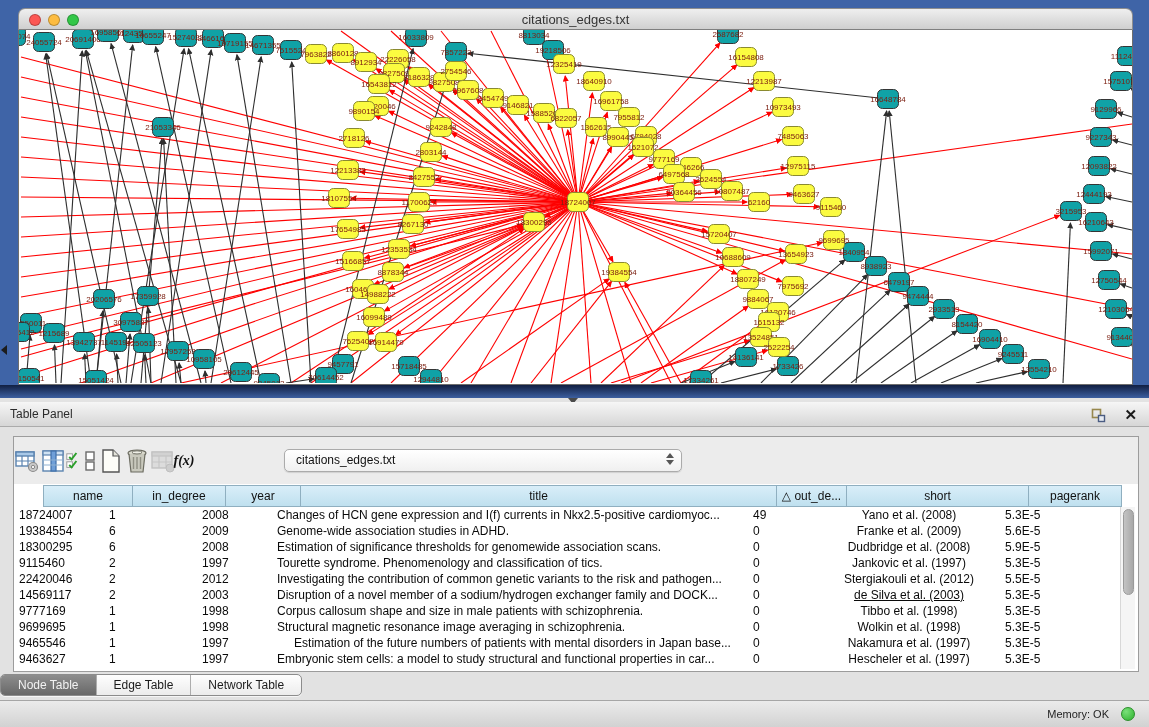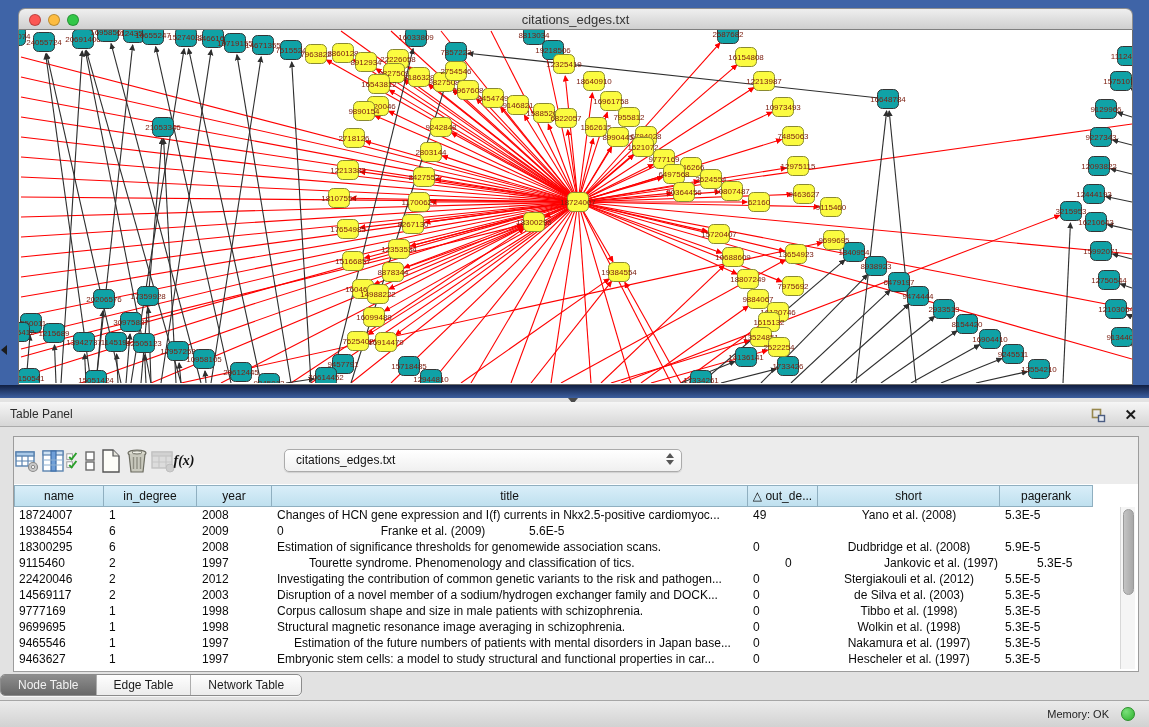--- a/index.html
+++ b/index.html
@@ -46,21 +46,21 @@
   .fx { font-family:"Liberation Serif",serif; font-style:italic; font-weight:bold; font-size:14px; color:#111; }
   .dropdown { position:absolute; left:270px; top:12px; width:398px; height:23px;
               border:1px solid #ababab; border-radius:5px; background:linear-gradient(#ffffff,#f0f0f0);
               box-shadow:0 1px 1px rgba(0,0,0,.12); font-size:12px; color:#111;
               line-height:21px; padding-left:11px; cursor:pointer; }
   .dd-stepper { position:absolute; right:7px; top:3px; display:flex; flex-direction:column; gap:2px; }
   .dd-stepper i { width:0; height:0; border-left:4px solid transparent; border-right:4px solid transparent; }
   .dd-up   { border-bottom:5px solid #555; }
   .dd-down { border-top:5px solid #555; }
 
-  .tbl-header { position:absolute; left:0; top:48px; height:22px; display:flex; }
+  .tbl-header { position:absolute; left:0; top:48px; height:22px; display:flex;padding-left:29px; }
   .th { flex:none; height:22px; line-height:20px; text-align:center; font-size:12px; color:#111;
         background:linear-gradient(#d9eef9,#bfe0ef); border:1px solid #8fafc0; border-left:none;
         overflow:hidden; white-space:nowrap; cursor:pointer; }
   .th:first-child { border-left:1px solid #8fafc0; }
   .tbl-body { position:absolute; left:0; top:70px; width:1100px; }
   .trow { display:flex; height:16px; line-height:16px; font-size:12px; color:#0a0a0a; cursor:default; }
   .td { flex:none; overflow:hidden; white-space:nowrap; padding-left:5px; }
   .td.center { text-align:center; padding-left:0; }
   .vscroll { position:absolute; top:70px; right:3px; width:15px; bottom:2px;
              background:#f5f5f5; border-left:1px solid #d8d8d8; }
@@ -900,58 +900,59 @@
           <span class="td" style="width: 75px;">2008</span>
           <span class="td" style="width: 476px;">Changes of HCN gene expression and I(f) currents in Nkx2.5-positive cardiomyoc...</span>
           <span class="td" style="width: 70px;">49</span>
           <span class="td center" style="width: 182px;">Yano et al. (2008)</span>
           <span class="td" style="width: 93px;">5.3E-5</span>
         </div>
         <div class="trow">
           <span class="td" style="width: 90px;">19384554</span>
           <span class="td" style="width: 93px;">6</span>
           <span class="td" style="width: 75px;">2009</span>
+          <span class="td" style="width: 476px;">Genome-wide association studies in ADHD.</span>
           <span class="td" style="width: 70px;">0</span>
           <span class="td center" style="width: 182px;">Franke et al. (2009)</span>
           <span class="td" style="width: 93px;">5.6E-5</span>
         </div>
         <div class="trow">
           <span class="td" style="width: 90px;">18300295</span>
           <span class="td" style="width: 93px;">6</span>
           <span class="td" style="width: 75px;">2008</span>
           <span class="td" style="width: 476px;">Estimation of significance thresholds for genomewide association scans.</span>
           <span class="td" style="width: 70px;">0</span>
           <span class="td center" style="width: 182px;">Dudbridge et al. (2008)</span>
           <span class="td" style="width: 93px;">5.9E-5</span>
         </div>
         <div class="trow">
           <span class="td" style="width: 90px;">9115460</span>
           <span class="td" style="width: 93px;">2</span>
           <span class="td" style="width: 75px;">1997</span>
-          <span class="td" style="width: 476px; margin-left: 32px;">Tourette syndrome. Phenomenology and classification of tics.</span>
+          <span class="td" style="width: 476px;">Tourette syndrome. Phenomenology and classification of tics.</span>
           <span class="td" style="width: 70px;">0</span>
           <span class="td center" style="width: 182px;">Jankovic et al. (1997)</span>
           <span class="td" style="width: 93px;">5.3E-5</span>
         </div>
         <div class="trow">
           <span class="td" style="width: 90px;">22420046</span>
           <span class="td" style="width: 93px;">2</span>
           <span class="td" style="width: 75px;">2012</span>
           <span class="td" style="width: 476px;">Investigating the contribution of common genetic variants to the risk and pathogen...</span>
           <span class="td" style="width: 70px;">0</span>
           <span class="td center" style="width: 182px;">Stergiakouli et al. (2012)</span>
           <span class="td" style="width: 93px;">5.5E-5</span>
         </div>
         <div class="trow">
           <span class="td" style="width: 90px;">14569117</span>
           <span class="td" style="width: 93px;">2</span>
           <span class="td" style="width: 75px;">2003</span>
           <span class="td" style="width: 476px;">Disruption of a novel member of a sodium/hydrogen exchanger family and DOCK...</span>
           <span class="td" style="width: 70px;">0</span>
-          <span class="td center" style="width: 182px;">de Silva et al. (2003)</span>
+          <span class="td center" style="width: 182px; text-decoration: underline;">de Silva et al. (2003)</span>
           <span class="td" style="width: 93px;">5.3E-5</span>
         </div>
         <div class="trow">
           <span class="td" style="width: 90px;">9777169</span>
           <span class="td" style="width: 93px;">1</span>
           <span class="td" style="width: 75px;">1998</span>
           <span class="td" style="width: 476px;">Corpus callosum shape and size in male patients with schizophrenia.</span>
           <span class="td" style="width: 70px;">0</span>
           <span class="td center" style="width: 182px;">Tibbo et al. (1998)</span>
           <span class="td" style="width: 93px;">5.3E-5</span>

